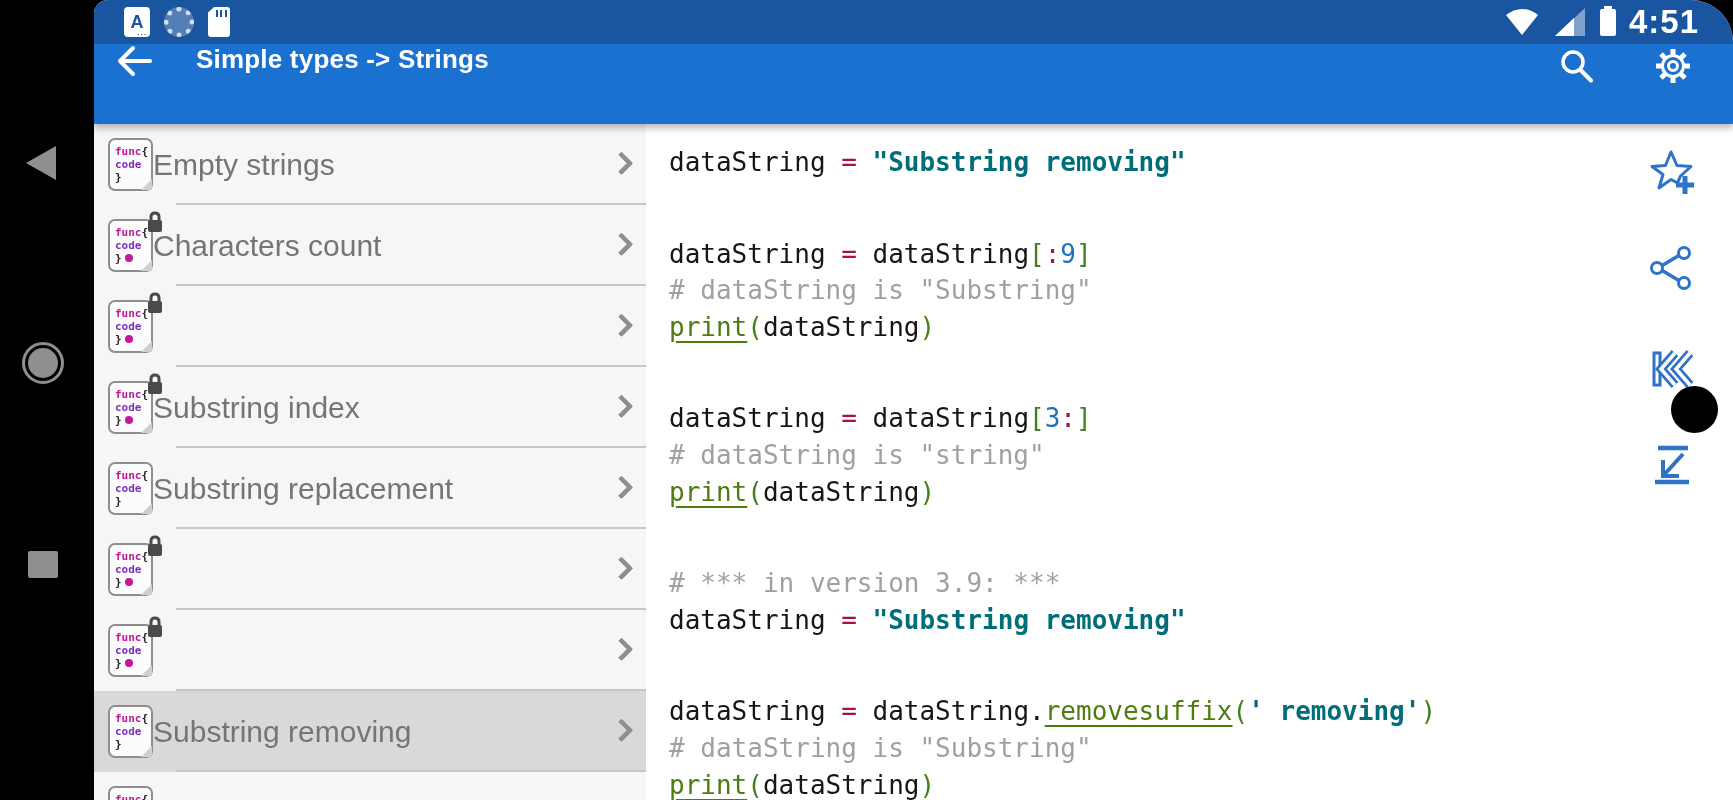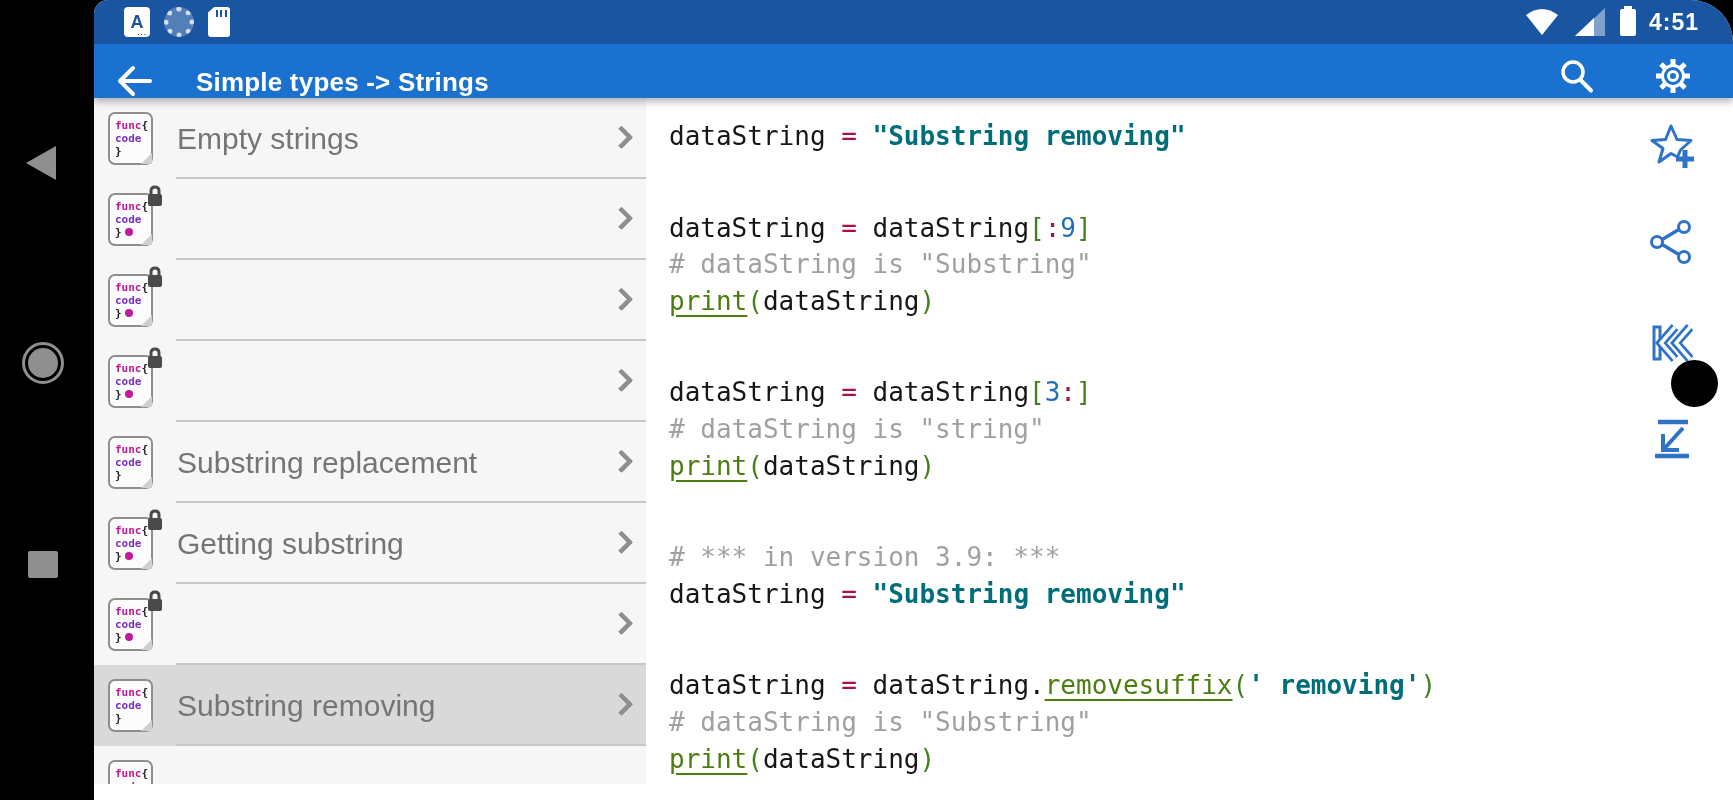--- a/index.html
+++ b/index.html
@@ -21,40 +21,40 @@
   .status-bar { position:relative; height:44px; background:#1a55a2; display:flex; align-items:center; padding:0 34px 0 30px; z-index:30; }
   .sb-left { display:flex; align-items:center; gap:14px; }
   .sb-right { margin-left:auto; display:flex; align-items:center; gap:13px; }
   .sb-appicon { width:26px; height:30px; background:#fff; border-radius:4px; color:#1a55a2; font-weight:bold; font-size:18px;
     display:flex; align-items:center; justify-content:center; position:relative; }
   .sb-appicon i { position:absolute; bottom:2px; right:3px; font-style:normal; font-size:8px; letter-spacing:1px; line-height:4px; }
   .sb-spinner { width:30px; height:30px; border-radius:50%; border:5px dotted rgba(255,255,255,0.75); background:rgba(255,255,255,0.25); }
   .sb-sd { width:22px; height:30px; background:#fff; border-radius:3px; clip-path:polygon(28% 0,100% 0,100% 100%,0 100%,0 18%); position:relative; }
   .sb-sd::after { content:""; position:absolute; top:3px; left:8px; width:11px; height:7px;
     background:repeating-linear-gradient(90deg,#1a55a2 0 2px,transparent 2px 4.5px); }
-  .sb-time { color:#fff; font-size:23px; font-weight:bold; letter-spacing:1px; }
+  .sb-time { color:#fff; font-size:33px; font-weight:bold; letter-spacing:1px; }
   .sb-batt { width:16px; height:27px; background:#fff; border-radius:2px; position:relative; }
   .sb-batt::before { content:""; position:absolute; top:-3px; left:4px; width:8px; height:3px; background:#fff; }
 
   
-  .app-bar { position:relative; height:54px; background:#1b71cf; display:flex; align-items:flex-end; padding:0 38px 0 22px;
+  .app-bar { position:relative; height:80px; background:#1b71cf; display:flex; align-items:flex-start; padding:0 38px 0 22px;
     box-shadow:0 4px 7px rgba(0,0,0,0.28); z-index:20; }
   .ab-title { color:#fff; font-size:26px; font-weight:bold; margin-left:42px; letter-spacing:0.2px; }
   .ab-actions { margin-left:auto; display:flex; align-items:center; gap:56px; }
   .icon-btn { background:none; border:none; cursor:pointer; display:flex; align-items:center; justify-content:center; padding:0; }
 
   
   .content { position:relative; display:flex; height:686px;gap:10px; }
 
   
   .sidebar { width:552px; background:#f6f6f6; overflow:hidden; position:relative; }
   .side-item { position:relative; height:81px; display:flex; align-items:center; padding-left:14px; }
   .side-item.selected { background:#d9d9d9; }
   .side-item .divider { position:absolute; left:82px; right:0; bottom:0; height:2px; background:#c7c7c7; }
-  .side-label { color:#757575; font-size:30px; margin-left:24px; white-space:nowrap; }
+  .side-label { color:#757575; font-size:30px; white-space:nowrap; }
   .side-chevron { position:absolute; right:16px; top:50%; width:17px; height:17px; border:solid #8f8f8f;
     border-width:5px 5px 0 0; transform:translateY(-60%) rotate(45deg); border-radius:2px; }
 
   
   .doc-icon { position:relative; width:45px; height:53px; background:#fcfcfc; border:2px solid #8e8e8e; border-radius:7px;
     font-family:"DejaVu Sans Mono", monospace; font-size:11px; font-weight:bold; line-height:13px; padding:5px 0 0 5px; flex:none; }
   .doc-icon::after { content:""; position:absolute; right:-1px; bottom:-1px; width:0; height:0;
     border-style:solid; border-width:0 0 11px 11px; border-color:transparent transparent #cfcfcf transparent; }
   .doc-icon .t-f { color:#c2189c; } .doc-icon .t-br { color:#222; } .doc-icon .t-c { color:#7b2fbe; }
   .doc-dot { display:inline-block; width:8px; height:8px; border-radius:50%; background:#c2189c; margin-left:3px; }
@@ -166,48 +166,50 @@
       <div class="side-item">
         <div class="doc-icon">
           <div><span class="t-f">func</span><span class="t-br">{</span></div>
           <div><span class="t-c">code</span></div>
           <div><span class="t-br">}</span><span class="doc-dot" style="display: inline-block;"></span></div>
           <svg class="doc-lock" viewBox="0 0 20 22" style="display: block;">
             <path d="M6 10 L6 6 Q6 2 10 2 Q14 2 14 6 L14 10" stroke="#4a4a4a" stroke-width="3" fill="none"></path>
             <rect x="3" y="9" width="14" height="12" rx="2" fill="#4a4a4a"></rect>
           </svg>
         </div>
-        <div class="side-chevron"></div>
-        <div class="divider"></div>
-      </div>
-
-      <div class="side-item">
-        <div class="doc-icon">
-          <div><span class="t-f">func</span><span class="t-br">{</span></div>
-          <div><span class="t-c">code</span></div>
-          <div><span class="t-br">}</span><span class="doc-dot" style="display: inline-block;"></span></div>
-          <svg class="doc-lock" viewBox="0 0 20 22" style="display: block;">
-            <path d="M6 10 L6 6 Q6 2 10 2 Q14 2 14 6 L14 10" stroke="#4a4a4a" stroke-width="3" fill="none"></path>
-            <rect x="3" y="9" width="14" height="12" rx="2" fill="#4a4a4a"></rect>
-          </svg>
-        </div>
-        <div class="side-chevron"></div>
-        <div class="divider"></div>
-      </div>
-
-      <div class="side-item">
-        <div class="doc-icon">
-          <div><span class="t-f">func</span><span class="t-br">{</span></div>
-          <div><span class="t-c">code</span></div>
-          <div><span class="t-br">}</span><span class="doc-dot" style="display: inline-block;"></span></div>
-          <svg class="doc-lock" viewBox="0 0 20 22" style="display: block;">
-            <path d="M6 10 L6 6 Q6 2 10 2 Q14 2 14 6 L14 10" stroke="#4a4a4a" stroke-width="3" fill="none"></path>
-            <rect x="3" y="9" width="14" height="12" rx="2" fill="#4a4a4a"></rect>
-          </svg>
-        </div>
+        <div class="side-label">Characters count</div>
+        <div class="side-chevron"></div>
+        <div class="divider"></div>
+      </div>
+
+      <div class="side-item">
+        <div class="doc-icon">
+          <div><span class="t-f">func</span><span class="t-br">{</span></div>
+          <div><span class="t-c">code</span></div>
+          <div><span class="t-br">}</span><span class="doc-dot" style="display: inline-block;"></span></div>
+          <svg class="doc-lock" viewBox="0 0 20 22" style="display: block;">
+            <path d="M6 10 L6 6 Q6 2 10 2 Q14 2 14 6 L14 10" stroke="#4a4a4a" stroke-width="3" fill="none"></path>
+            <rect x="3" y="9" width="14" height="12" rx="2" fill="#4a4a4a"></rect>
+          </svg>
+        </div>
+        <div class="side-chevron"></div>
+        <div class="divider"></div>
+      </div>
+
+      <div class="side-item">
+        <div class="doc-icon">
+          <div><span class="t-f">func</span><span class="t-br">{</span></div>
+          <div><span class="t-c">code</span></div>
+          <div><span class="t-br">}</span><span class="doc-dot" style="display: inline-block;"></span></div>
+          <svg class="doc-lock" viewBox="0 0 20 22" style="display: block;">
+            <path d="M6 10 L6 6 Q6 2 10 2 Q14 2 14 6 L14 10" stroke="#4a4a4a" stroke-width="3" fill="none"></path>
+            <rect x="3" y="9" width="14" height="12" rx="2" fill="#4a4a4a"></rect>
+          </svg>
+        </div>
+        <div class="side-label">Substring index</div>
         <div class="side-chevron"></div>
         <div class="divider"></div>
       </div>
 
       <div class="side-item">
         <div class="doc-icon">
           <div><span class="t-f">func</span><span class="t-br">{</span></div>
           <div><span class="t-c">code</span></div>
           <div><span class="t-br">}</span></div>
 
@@ -220,21 +222,20 @@
       <div class="side-item">
         <div class="doc-icon">
           <div><span class="t-f">func</span><span class="t-br">{</span></div>
           <div><span class="t-c">code</span></div>
           <div><span class="t-br">}</span><span class="doc-dot" style="display: inline-block;"></span></div>
           <svg class="doc-lock" viewBox="0 0 20 22" style="display: block;">
             <path d="M6 10 L6 6 Q6 2 10 2 Q14 2 14 6 L14 10" stroke="#4a4a4a" stroke-width="3" fill="none"></path>
             <rect x="3" y="9" width="14" height="12" rx="2" fill="#4a4a4a"></rect>
           </svg>
         </div>
-        <div class="side-label">Getting substring</div>
         <div class="side-chevron"></div>
         <div class="divider"></div>
       </div>
 
       <div class="side-item">
         <div class="doc-icon">
           <div><span class="t-f">func</span><span class="t-br">{</span></div>
           <div><span class="t-c">code</span></div>
           <div><span class="t-br">}</span><span class="doc-dot" style="display: inline-block;"></span></div>
           <svg class="doc-lock" viewBox="0 0 20 22" style="display: block;">

